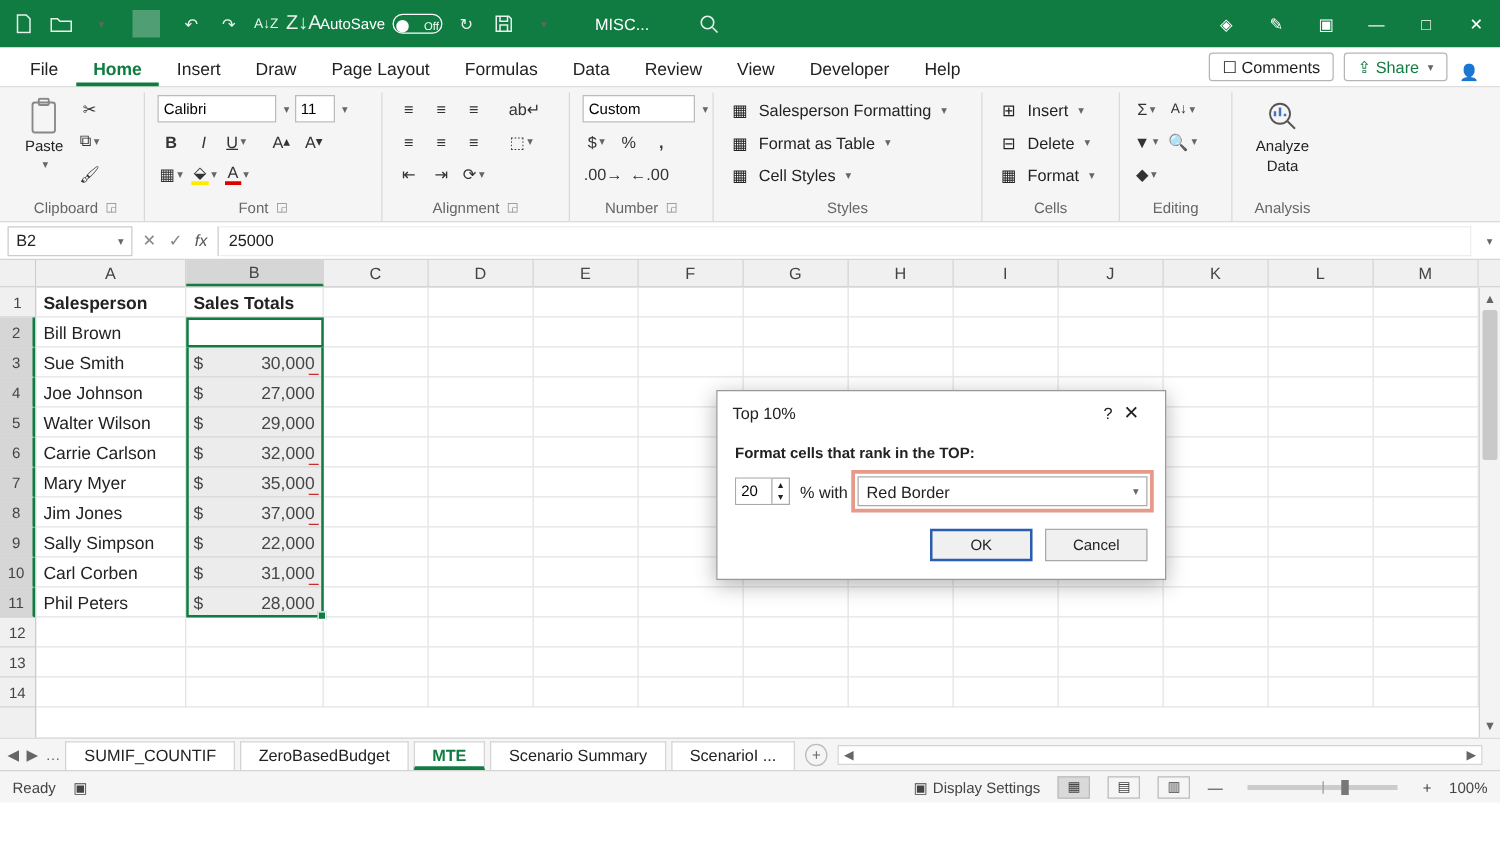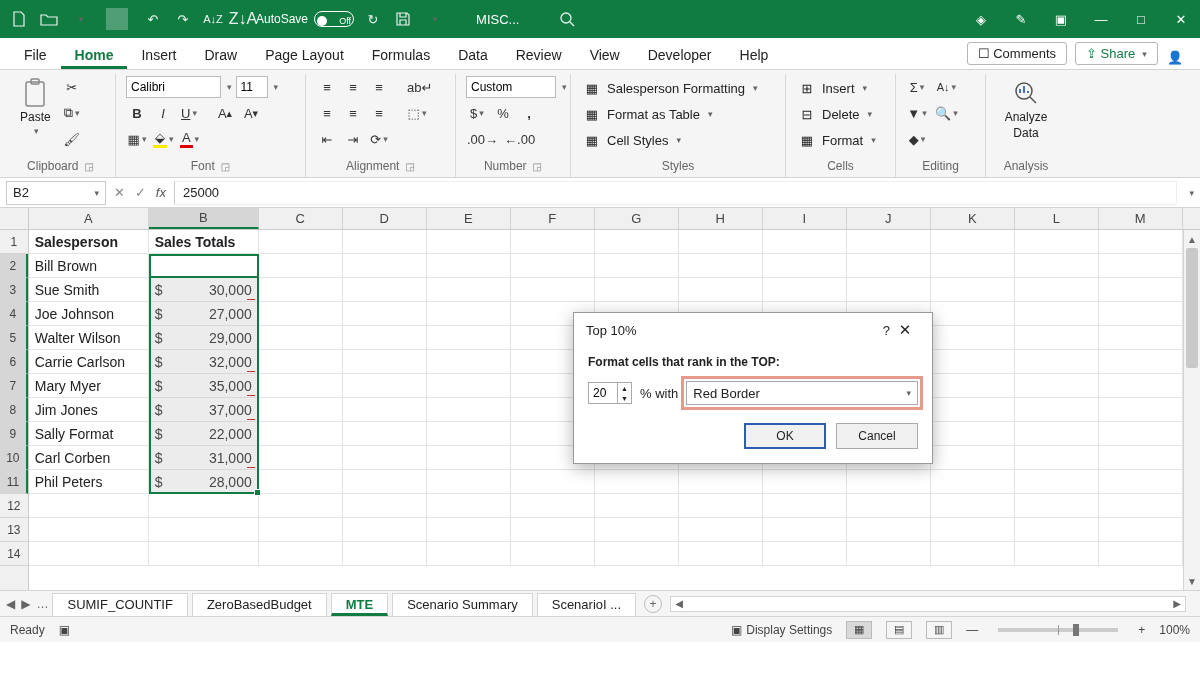--- a/index.html
+++ b/index.html
@@ -580,21 +580,21 @@
         <div class="cell" style="width: 84px;"></div>
         <div class="cell" style="width: 84px;"></div>
         <div class="cell" style="width: 84px;"></div>
         <div class="cell" style="width: 84px;"></div>
         <div class="cell" style="width: 84px;"></div>
         <div class="cell" style="width: 84px;"></div>
         <div class="cell" style="width: 84px;"></div>
         <div class="cell" style="width: 84px;"></div>
       </div>
       <div class="row">
-        <div class="cell" style="width: 120px;">Sally Format</div>
+        <div class="cell" style="width: 120px;">Sally Simpson</div>
         <div class="cell cur" style="width: 110px; position: relative;">
           <span>$</span>
           <span>22,000</span>
         </div>
         <div class="cell" style="width: 84px;"></div>
         <div class="cell" style="width: 84px;"></div>
         <div class="cell" style="width: 84px;"></div>
         <div class="cell" style="width: 84px;"></div>
         <div class="cell" style="width: 84px;"></div>
         <div class="cell" style="width: 84px;"></div>

